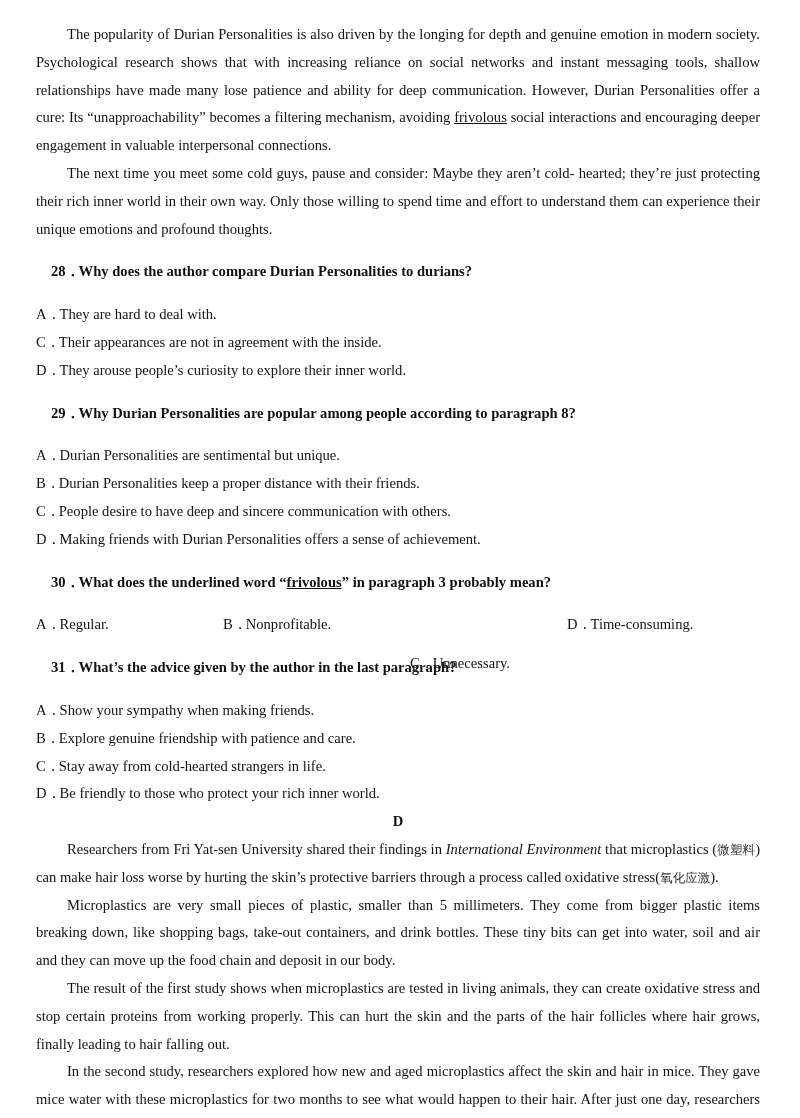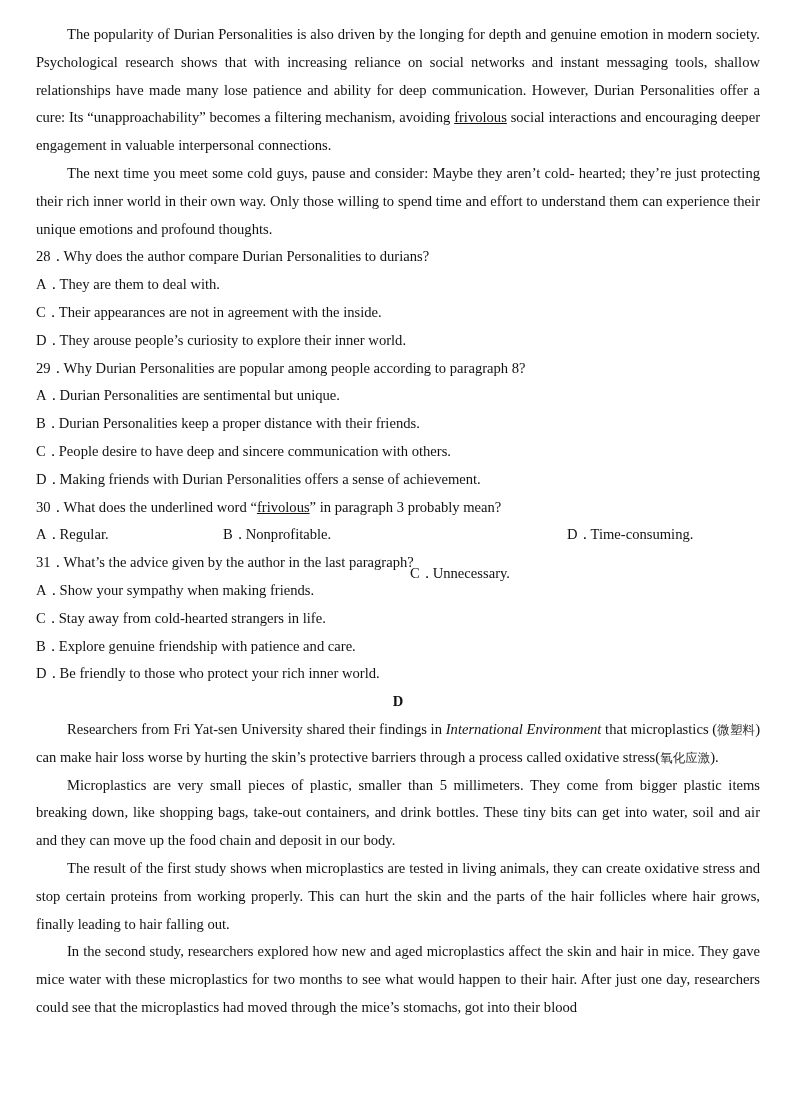--- a/index.html
+++ b/index.html
@@ -5,21 +5,21 @@
   html, body { margin: 0; padding: 0; background: #ffffff; }
   body {
     width: 800px; height: 1118px; overflow: hidden;
     font-family: "Liberation Serif", serif;
     color: #111111;
     font-size: 14.6px;
   }
   .page { position: relative; padding: 21px 40px 0 36px; }
   .para { text-align: justify; }
   .para p { margin: 0; line-height: 27.8px; text-indent: 31px; text-align: justify; }
-  .q { margin: 0; height: 27.8px; line-height: 27.8px; white-space: nowrap; }
+  .q { margin: 15px; height: 27.8px; line-height: 27.8px; white-space: nowrap; font-weight: bold; }
   .opt { margin: 0; height: 27.8px; line-height: 27.8px; white-space: nowrap; }
   .sep { display: inline-block; width: 13px; }
   .u { text-decoration: underline; }
   .row4 { display: flex; height: 27.8px; line-height: 27.8px; white-space: nowrap; }
   .row4 .cell { display: inline-block; }
   .row4 .c1 { width: 187px; }
   .row4 .c2 { width: 187px; }
   .row4 .c3 { width: 157px; margin-top: 39px; }
   .section-title { text-align: center; font-weight: bold; height: 27.8px; line-height: 27.8px; }
   i { font-style: italic; }
@@ -30,21 +30,21 @@
 
 <div class="page">
 
   <div class="para">
     <p><span>The popularity of Durian Personalities is also driven by the longing for depth and genuine emotion in modern society. Psychological research shows that with increasing reliance on social networks and instant messaging tools, shallow relationships have made many lose patience and ability for deep communication. However, Durian Personalities offer a cure: Its “unapproachability” becomes a filtering mechanism, avoiding </span><span class="u">frivolous</span><span> social interactions and encouraging deeper engagement in valuable interpersonal connections.</span></p>
     <p>The next time you meet some cold guys, pause and consider: Maybe they aren’t cold- hearted; they’re just protecting their rich inner world in their own way. Only those willing to spend time and effort to understand them can experience their unique emotions and profound thoughts.</p>
   </div>
 
   <div>
     <div class="q"><span>28</span><span class="sep">．</span><span>Why does the author compare Durian Personalities to durians?</span></div>
-    <div class="opt"><span>A</span><span class="sep">．</span><span>They are them to deal with.</span></div>
+    <div class="opt"><span>A</span><span class="sep">．</span><span>They are hard to deal with.</span></div>
     <div class="opt"><span>C</span><span class="sep">．</span><span>Their appearances are not in agreement with the inside.</span></div>
     <div class="opt"><span>D</span><span class="sep">．</span><span>They arouse people’s curiosity to explore their inner world.</span></div>
   </div>
 
   <div>
     <div class="q"><span>29</span><span class="sep">．</span><span>Why Durian Personalities are popular among people according to paragraph 8?</span></div>
     <div class="opt"><span>A</span><span class="sep">．</span><span>Durian Personalities are sentimental but unique.</span></div>
     <div class="opt"><span>B</span><span class="sep">．</span><span>Durian Personalities keep a proper distance with their friends.</span></div>
     <div class="opt"><span>C</span><span class="sep">．</span><span>People desire to have deep and sincere communication with others.</span></div>
     <div class="opt"><span>D</span><span class="sep">．</span><span>Making friends with Durian Personalities offers a sense of achievement.</span></div>
@@ -56,22 +56,22 @@
       <span class="cell c1"><span>A</span><span class="sep">．</span><span>Regular.</span></span>
       <span class="cell c2"><span>B</span><span class="sep">．</span><span>Nonprofitable.</span></span>
       <span class="cell c3"><span>C</span><span class="sep">．</span><span>Unnecessary.</span></span>
       <span class="cell c4"><span>D</span><span class="sep">．</span><span>Time-consuming.</span></span>
     </div>
   </div>
 
   <div>
     <div class="q"><span>31</span><span class="sep">．</span><span>What’s the advice given by the author in the last paragraph?</span></div>
     <div class="opt"><span>A</span><span class="sep">．</span><span>Show your sympathy when making friends.</span></div>
+    <div class="opt"><span>B</span><span class="sep">．</span><span>Explore genuine friendship with patience and care.</span></div>
     <div class="opt"><span>C</span><span class="sep">．</span><span>Stay away from cold-hearted strangers in life.</span></div>
-    <div class="opt"><span>B</span><span class="sep">．</span><span>Explore genuine friendship with patience and care.</span></div>
     <div class="opt"><span>D</span><span class="sep">．</span><span>Be friendly to those who protect your rich inner world.</span></div>
   </div>
 
   <div class="section-title">D</div>
   <div class="para">
     <p><span>Researchers from Fri Yat-sen University shared their findings in </span><i>International Environment</i><span> that microplastics (</span><span class="cjk">微塑料</span><span>) can make hair loss worse by hurting the skin’s protective barriers through a process called oxidative stress(</span><span class="cjk">氧化应激</span><span>).</span></p>
     <p>Microplastics are very small pieces of plastic, smaller than 5 millimeters. They come from bigger plastic items breaking down, like shopping bags, take-out containers, and drink bottles. These tiny bits can get into water, soil and air and they can move up the food chain and deposit in our body.</p>
     <p>The result of the first study shows when microplastics are tested in living animals, they can create oxidative stress and stop certain proteins from working properly. This can hurt the skin and the parts of the hair follicles where hair grows, finally leading to hair falling out.</p>
     <p>In the second study, researchers explored how new and aged microplastics affect the skin and hair in mice. They gave mice water with these microplastics for two months to see what would happen to their hair. After just one day, researchers could see that the microplastics had moved through the mice’s stomachs, got into their blood</p>
   </div>

